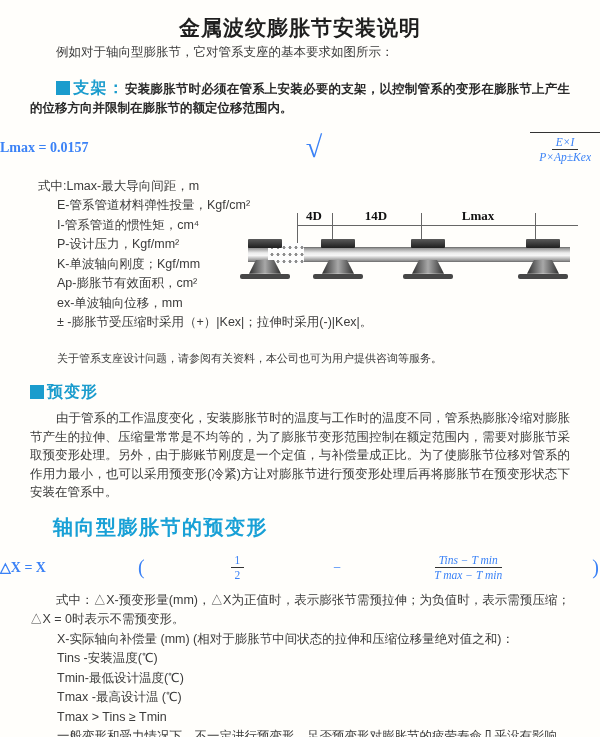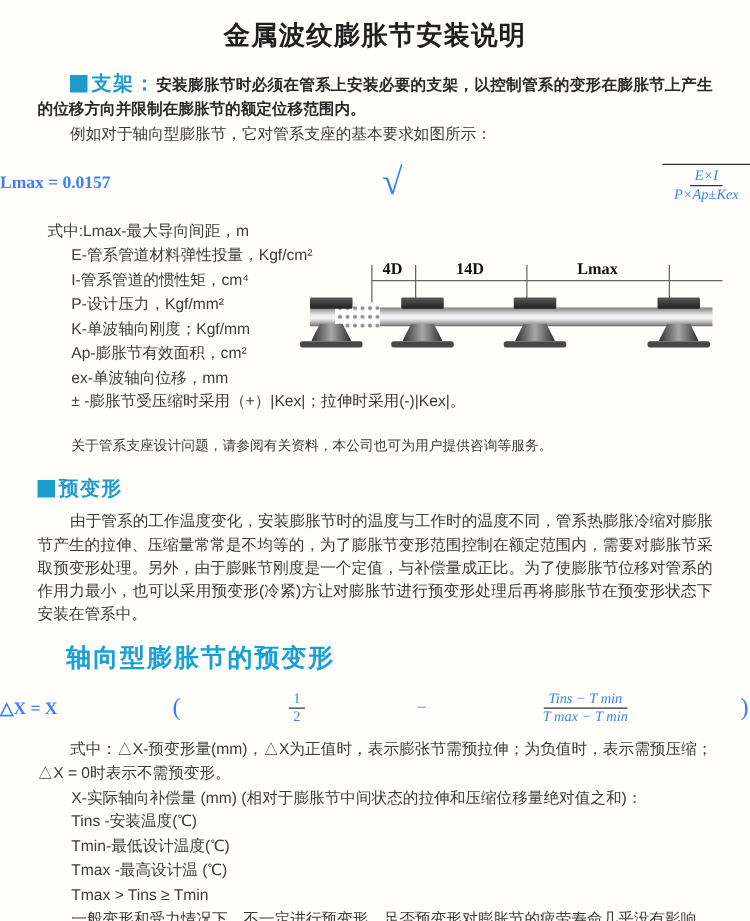--- a/index.html
+++ b/index.html
@@ -87,23 +87,23 @@
   .items div{margin-top:1px;}
   .explain{margin-top:8px;}
 </style>
 </head>
 <body>
 
 <div class="page">
 
   <div class="title">金属波纹膨胀节安装说明</div>
 
+  <p class="para ind" style="margin-top:1px;">例如对于轴向型膨胀节，它对管系支座的基本要求如图所示：</p>
+
   <p class="para ind p1"><span class="sq"></span><span class="blue-head">支架：</span><span class="bold-run">安装膨胀节时必须在管系上安装必要的支架，以控制管系的变形在膨胀节上产生的位移方向并限制在膨胀节的额定位移范围内。</span></p>
-
-  <p class="para ind" style="margin-top:1px;">例如对于轴向型膨胀节，它对管系支座的基本要求如图所示：</p>
 
   <div class="formula" style="margin-top:14px;">
     <span class="f-lhs">Lmax = 0.0157</span>
     <span class="radical">√</span>
     <span class="sqrt-body">
       <span class="frac it">
         <span class="fnum">E×I</span>
         <span class="fden">P×Ap±Kex</span>
       </span>
     </span>

